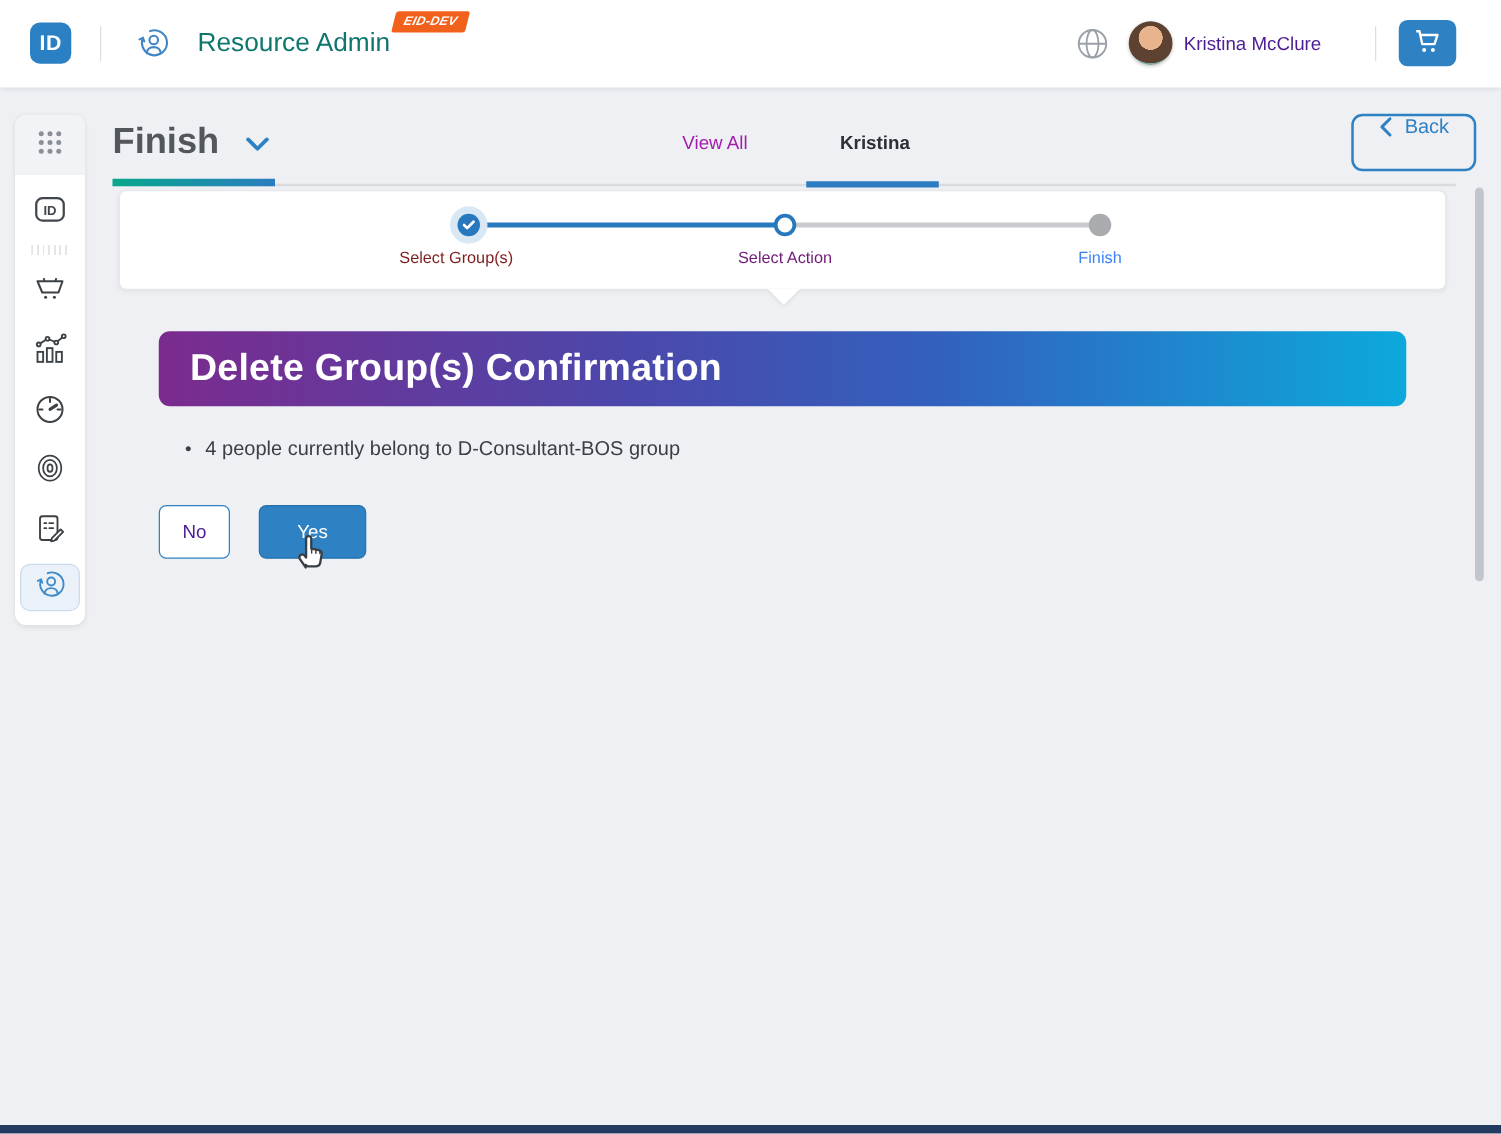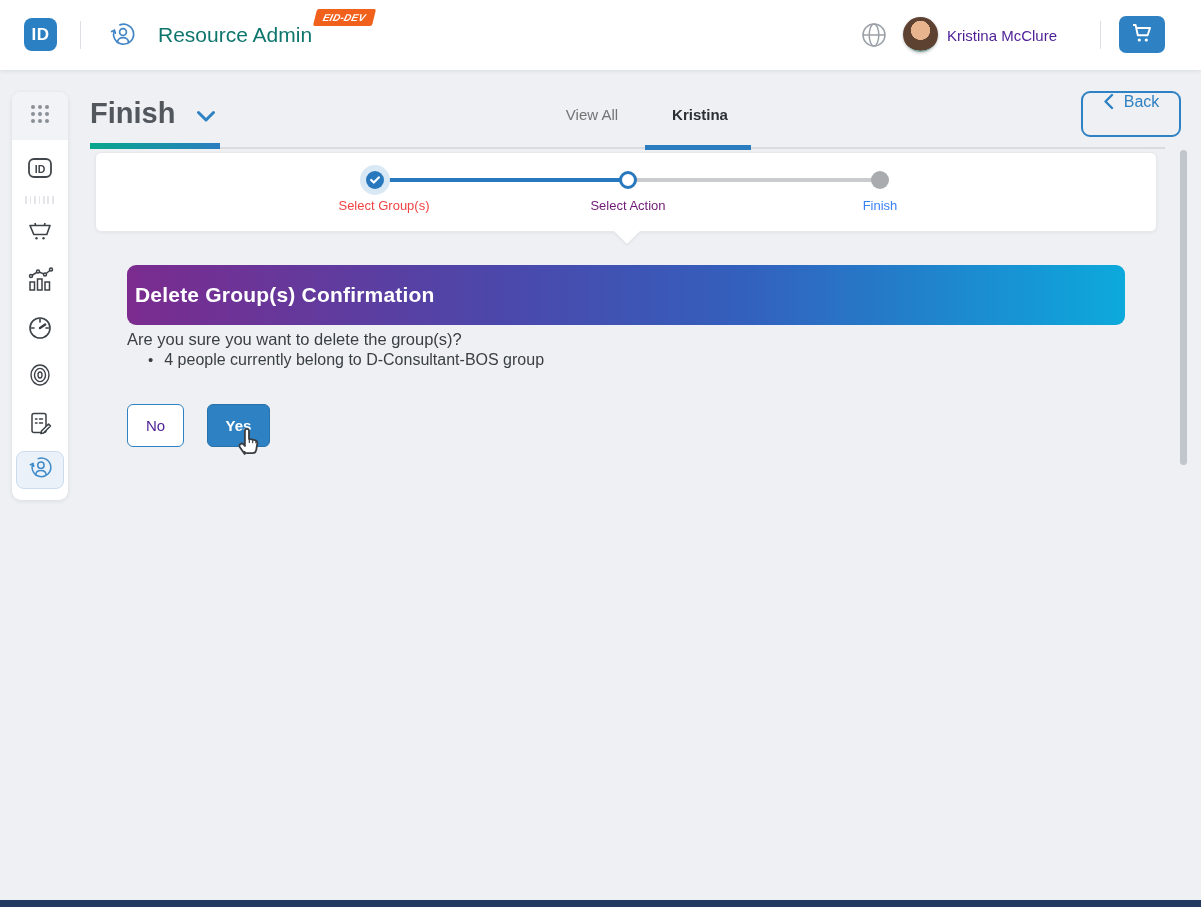--- a/index.html
+++ b/index.html
@@ -36,21 +36,21 @@
   .side-ic { position:absolute; left:50%; transform:translate(-50%,-50%); display:flex;
              align-items:center; justify-content:center; cursor:pointer; }
   .active-item { position:absolute; left:4px; top:359px; width:48px; height:38px; background:#eaf1f9;
                  border:1px solid #cbdcec; border-radius:8px; display:flex; align-items:center;
                  justify-content:center; cursor:pointer; }
 
   
   .page-title { position:absolute; left:90px; top:97px; font-size:29px; font-weight:bold; color:#52565d; }
   .title-chevron { position:absolute; left:196px; top:109px; cursor:pointer; }
   .tab { position:absolute; top:106px; font-size:15px; cursor:pointer; text-align:center; }
-  .tab-viewall { left:552px; width:80px; color:#737373; }
+  .tab-viewall { left:532px; width:80px; color:#a21caf; }
   .tab-workflows { left:650px; width:100px; color:#2b3036; font-weight:bold; }
   .back-btn { position:absolute; left:1081px; top:91px; width:100px; height:46px; background:#eef0f3;
               border:2px solid #2e81c2; border-radius:9px; color:#2e81c2; font-size:16px;
               display:flex; align-items:flex-start; justify-content:center; gap:10px; cursor:pointer; }
 
   .rule-gray { position:absolute; left:90px; top:147px; width:1075px; height:2px; background:#d9dbdf; }
   .rule-gradient { position:absolute; left:90px; top:143px; width:130px; height:6px;
                    background:linear-gradient(90deg,#08a78c,#2b7dc0); }
   .rule-active-tab { position:absolute; left:645px; top:145px; width:106px; height:5px; background:#2b7dc0; }
 
@@ -59,41 +59,41 @@
                   border:1px solid #e6e8ec; border-radius:6px; box-shadow:0 1px 3px rgba(40,50,70,.06); }
   .connector { position:absolute; top:25px; height:4px; }
   .conn-done { left:279px; width:253px; background:#2878be; }
   .conn-todo { left:532px; width:252px; background:#c9cbce; }
   .halo { position:absolute; left:264px; top:12px; width:30px; height:30px; border-radius:50%; background:#d9e8f5; }
   .step-dot { position:absolute; top:18px; width:18px; height:18px; border-radius:50%; cursor:pointer; }
   .dot-done { left:270px; background:#2878be; display:flex; align-items:center; justify-content:center; }
   .dot-active { left:523px; background:#fff; border:3.5px solid #2878be; }
   .dot-pending { left:775px; background:#a9abae; }
   .step-label { position:absolute; top:45px; width:200px; text-align:center; font-size:13px; }
-  .lbl-1 { left:188px; color:#ef4444; }
+  .lbl-1 { left:169px; color:#7f1d1d; }
   .lbl-2 { left:432px; color:#701a75; }
   .lbl-3 { left:684px; color:#3b82f6; }
   .stepper-caret { position:absolute; left:614px; top:231px; width:0; height:0;
                    border-left:13px solid transparent; border-right:13px solid transparent;
                    border-top:13px solid #ffffff; filter:drop-shadow(0 2px 1px rgba(40,50,70,.07)); }
 
   
   .banner { position:absolute; left:127px; top:265px; width:998px; height:60px; border-radius:9px;
             background:linear-gradient(90deg,#7b2b8e 0%,#4b48ab 38%,#3360bd 62%,#0ca9dc 100%);
             display:flex; align-items:center; }
-  .banner-title { color:#fff; font-size:21px; font-weight:bold; padding-left:8px; letter-spacing:.2px; }
+  .banner-title { color:#fff; font-size:30px; font-weight:bold; padding-left:25px; letter-spacing:.2px; }
   .question { position:absolute; left:127px; top:330px; font-size:16.5px; color:#3a3f45; }
   .bullet-row { position:absolute; left:148px; top:351px; font-size:16px; color:#3a3f45;
                 display:flex; gap:11px; align-items:baseline; }
   .bullet-dot { font-size:15px; }
   .btn-no { position:absolute; left:127px; top:404px; width:57px; height:43px; background:#fff;
             border:1px solid #2e81c2; border-radius:6px; color:#4c1d95; font-size:15px;
             font-family:"Liberation Sans",sans-serif; cursor:pointer; }
-  .btn-yes { position:absolute; left:207px; top:404px; width:63px; height:43px; background:#2e81c2;
-             border:1px solid #2772ab; border-radius:6px; color:#fff; font-size:15px; font-weight:bold;
+  .btn-yes { position:absolute; left:207px; top:404px; width:86px; height:43px; background:#2e81c2;
+             border:1px solid #2772ab; border-radius:6px; color:#fff; font-size:15px; font-weight:normal;
              font-family:"Liberation Sans",sans-serif; cursor:pointer; }
   .cursor-glyph { position:absolute; left:236px; top:424px; z-index:9; }
 
   
   .scroll-thumb { position:absolute; left:1180px; top:150px; width:7px; height:315px;
                   background:#c0c6cc; border-radius:4px; cursor:pointer; }
   .footer-bar { position:absolute; left:0; bottom:0; width:1201px; height:7px; background:#233a60; }
 </style>
 </head>
 <body>
@@ -279,21 +279,20 @@
 
     <div class="step-label lbl-1">Select Group(s)</div>
     <div class="step-label lbl-2">Select Action</div>
     <div class="step-label lbl-3">Finish</div>
   </div>
   <div class="stepper-caret"></div>
 
   <div class="banner">
     <div class="banner-title">Delete Group(s) Confirmation</div>
   </div>
-  <div class="question">Are you sure you want to delete the group(s)?</div>
   <div class="bullet-row">
     <span class="bullet-dot">•</span>
     <span>4 people currently belong to D-Consultant-BOS group</span>
   </div>
 
   <button class="btn-no">No</button>
   <button class="btn-yes">Yes</button>
 
   <div class="cursor-glyph">
     <svg width="26" height="33" viewBox="0 0 24 30">

